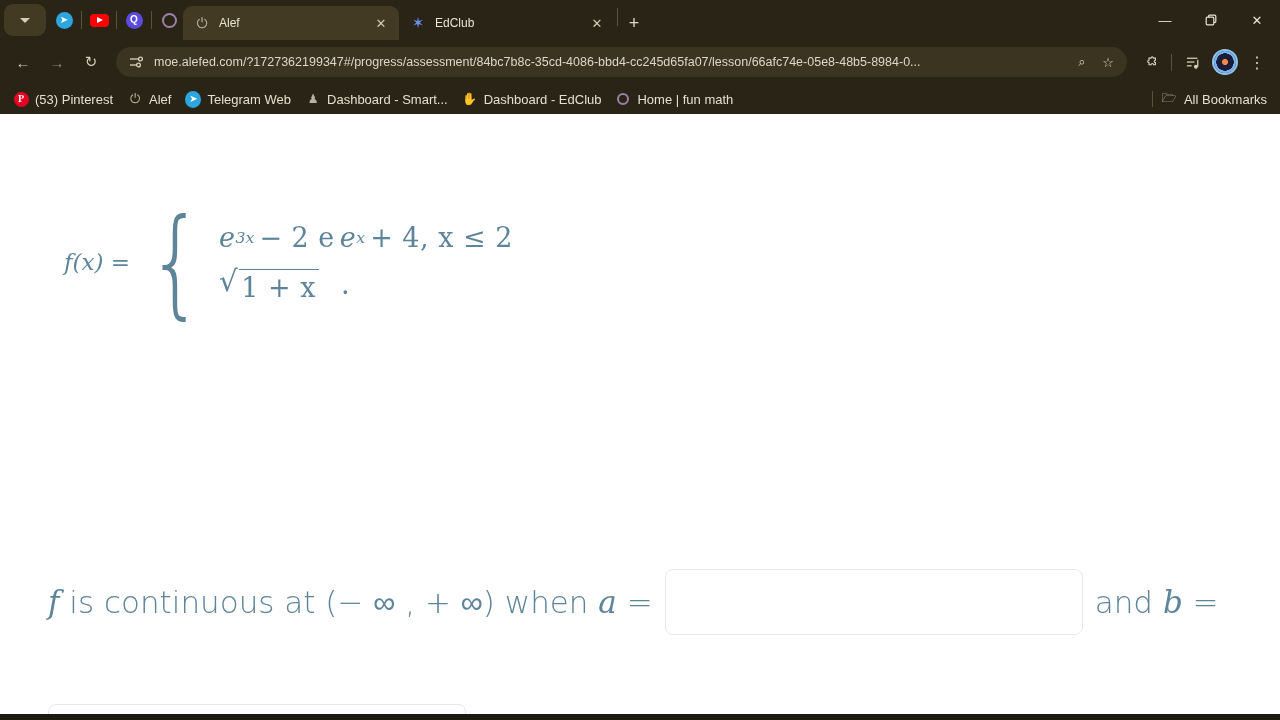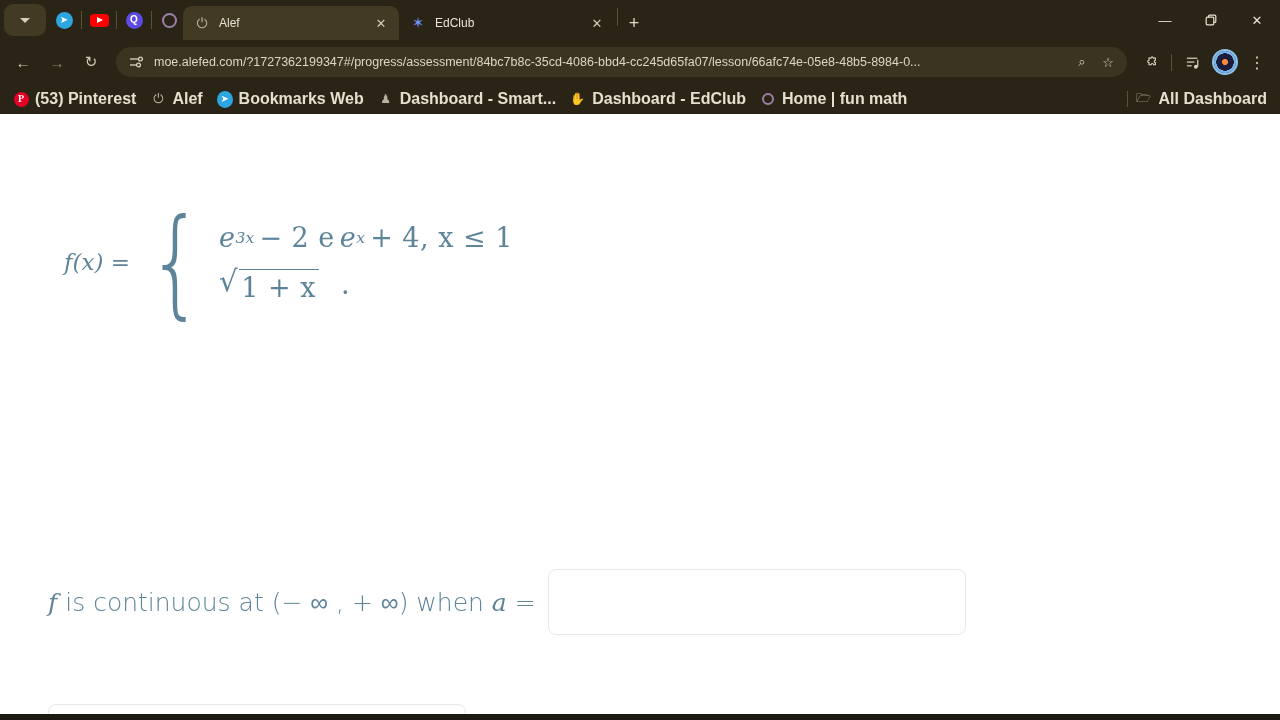--- a/index.html
+++ b/index.html
@@ -95,21 +95,21 @@
             box-shadow: 0 0 0 2px #8fc3ef; }
 
   
   .bookmarks {
     height: 30px; background: #292416; display: flex; align-items: center;
     padding: 0 6px; flex: 0 0 30px; position: relative;
   }
   .bm { display:flex; align-items:center; padding: 0 7px; height:22px; border-radius:4px; }
   .bm-ico { width:16px;height:16px;margin-right:6px;display:flex;align-items:center;
             justify-content:center;flex:0 0 16px; }
-  .bm-label { font-size:16px;color:#e4dfcf;white-space:nowrap;font-weight:bold; }
+  .bm-label { font-size:13px;color:#e4dfcf;white-space:nowrap; }
   .bm-right { position:absolute; right:6px; display:flex; align-items:center; }
   .bm-divider { width:1px;height:16px;background:#5a5236;margin-right:8px; }
 
   .ic-pin { width:15px;height:15px;border-radius:50%;background:#e60023;
             display:flex;align-items:center;justify-content:center;
             color:#fff;font-size:10px;font-weight:bold;line-height:1;
             font-family:"Liberation Serif",serif; }
   .ic-alef { color:#b9b2a0; font-size:13px; }
   .ic-person { color:#b9b2a0; font-size:12px; }
   .ic-hand { font-size:12px; }
@@ -153,21 +153,21 @@
   .sqrt-sym { font-size: 1.08em; line-height: 1; margin-right: 1px; }
   .radicand { border-top: 1.6px solid #5d8499; padding: 2px 3px 0 2px; margin-top: 2px; text-align: right; }
   .tail-dot { font-size: 27px; color:#5d8499; font-family:"DejaVu Serif", serif;
               margin-left: 22px; }
 
   .line2 {
     position: absolute; left: 48px; top: 455px; right: 20px;
     display: flex; align-items: center; flex-wrap: nowrap;
   }
   .stmt-text {
-    font-size: 25px; color: #5d8499; font-family: "DejaVu Sans", sans-serif;
+    font-size: 31px; color: #5d8499; font-family: "DejaVu Sans", sans-serif;
     font-weight: 300; white-space: nowrap;
   }
   .stmt-text .ital { font-style: italic; font-family: "DejaVu Serif", serif; }
   .inf-grp { font-family: "DejaVu Sans", sans-serif; }
 
   .ans-box {
     background: #ffffff; border: 1.5px solid #e8e8e8; border-radius: 8px;
     height: 66px; outline: none; padding: 0 12px;
     font-size: 22px; color: #3b3b3b; font-family: "Liberation Sans", sans-serif;
   }
@@ -297,21 +297,21 @@
 
     <div class="bm">
       <span class="bm-ico ic-alef">⏻</span>
       <span class="bm-label">Alef</span>
     </div>
 
     <div class="bm">
       <span class="bm-ico">
           <span class="ic-telegram">➤</span>
         </span>
-      <span class="bm-label">Bookmarks Web</span>
+      <span class="bm-label">Telegram Web</span>
     </div>
 
     <div class="bm">
       <span class="bm-ico ic-person">♟</span>
       <span class="bm-label">Dashboard - Smart...</span>
     </div>
 
     <div class="bm">
       <span class="bm-ico ic-hand">✋</span>
       <span class="bm-label">Dashboard - EdClub</span>
@@ -321,21 +321,21 @@
       <span class="bm-ico">
         <span style="width:12px;height:12px;border-radius:50%;border:2px solid #9e7fa8;display:block;"></span>
       </span>
       <span class="bm-label">Home | fun math</span>
     </div>
 
     <div class="bm-right">
       <span class="bm-divider"></span>
       <div class="bm" style="padding-left:0;">
         <span class="bm-ico ic-folder">🗁</span>
-        <span class="bm-label">All Dashboard</span>
+        <span class="bm-label">All Bookmarks</span>
       </div>
     </div>
   </div>
 
   <div class="page">
 
     <div class="q-block">
       <div class="line1">
 
         <span class="fx-wrap">
@@ -344,21 +344,21 @@
           <span class="brace">{</span>
 
           <span class="cases">
 
             <span class="case-row">
               <span class="it">e</span>
                 <sup>3x</sup>
               <span style="padding:0 5px;">− 2 e</span>
                 <span class="it">e</span>
                 <sup>x</sup>
-              <span style="padding-left:5px;">+ 4,  x ≤ 1</span>
+              <span style="padding-left:5px;">+ 4,  x ≤ 2</span>
             </span>
 
             <span class="case-row">
               <span class="sqrt-grp">
                 <span class="sqrt-sym">√</span>
                 <span class="radicand">1 + x</span>
               </span>
               <span class="tail-dot">.</span>
             </span>
 
@@ -366,20 +366,21 @@
           </span>
         </span>
       </div>
     </div>
 
     <div class="line2">
       <span class="stmt-text"><span class="ital">f</span><span> is continuous at </span><span class="inf-grp">(− ∞ , + ∞)</span><span> when </span><span class="ital">a</span><span> = </span></span>
 
       <input class="ans-box ans-a" type="text" value="" style="">
 
+      <span class="stmt-text"><span>and </span><span class="ital">b</span><span> = </span></span>
     </div>
 
     <div class="line3">
       <input class="ans-box ans-b" type="text" value="" style="">
       <span class="period-3">.</span>
     </div>
 
     <div class="page-edge"></div>
   </div>
 

